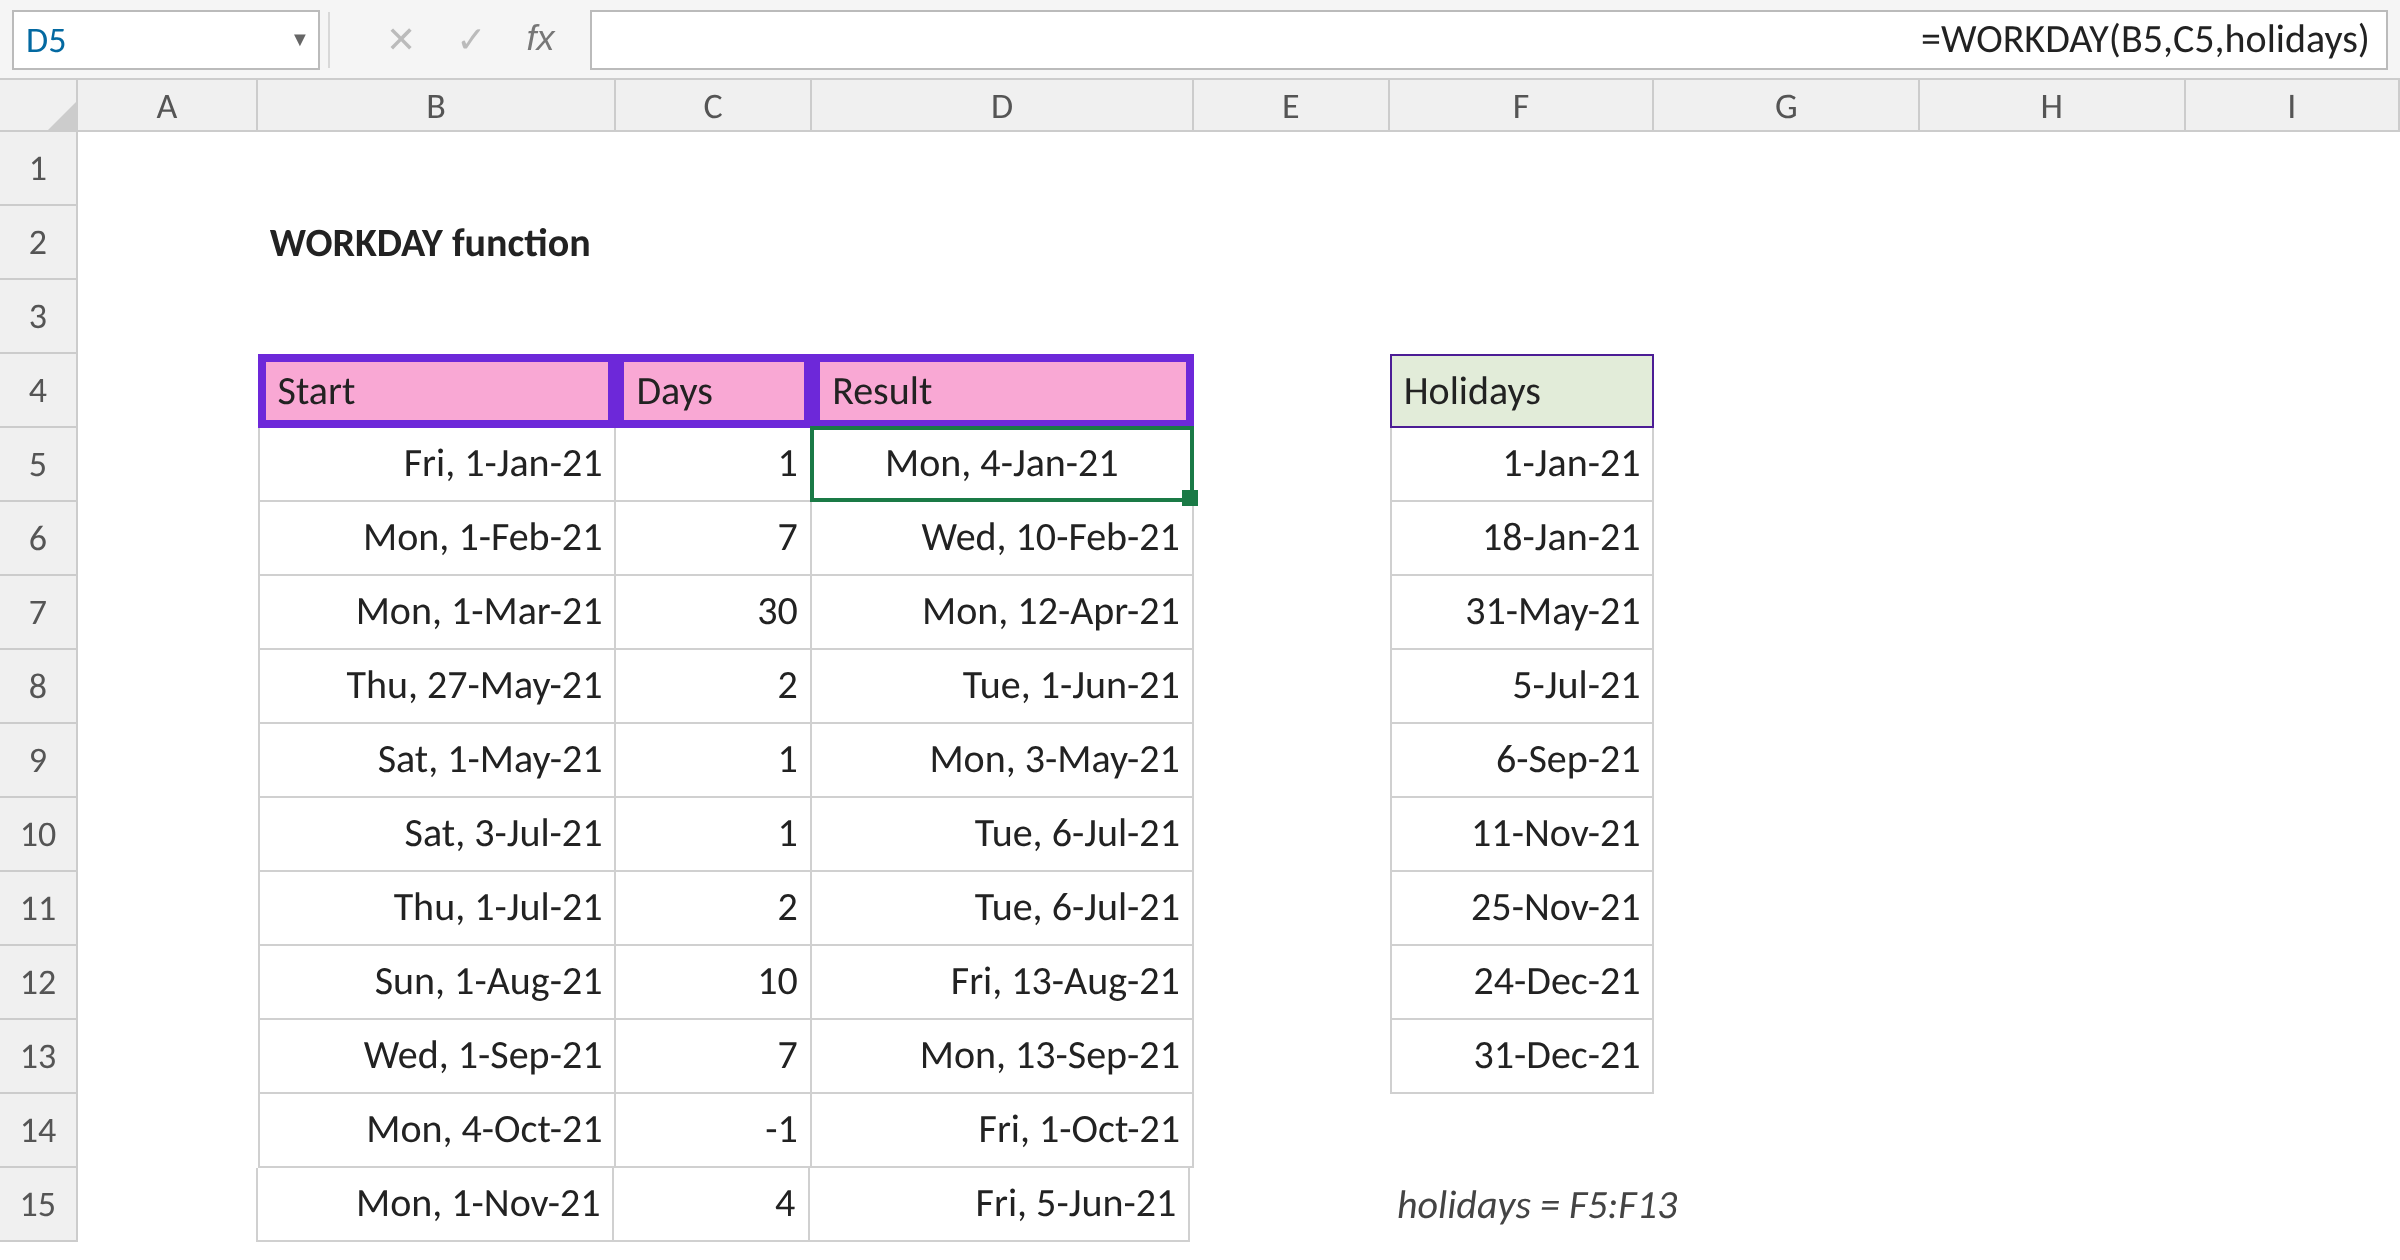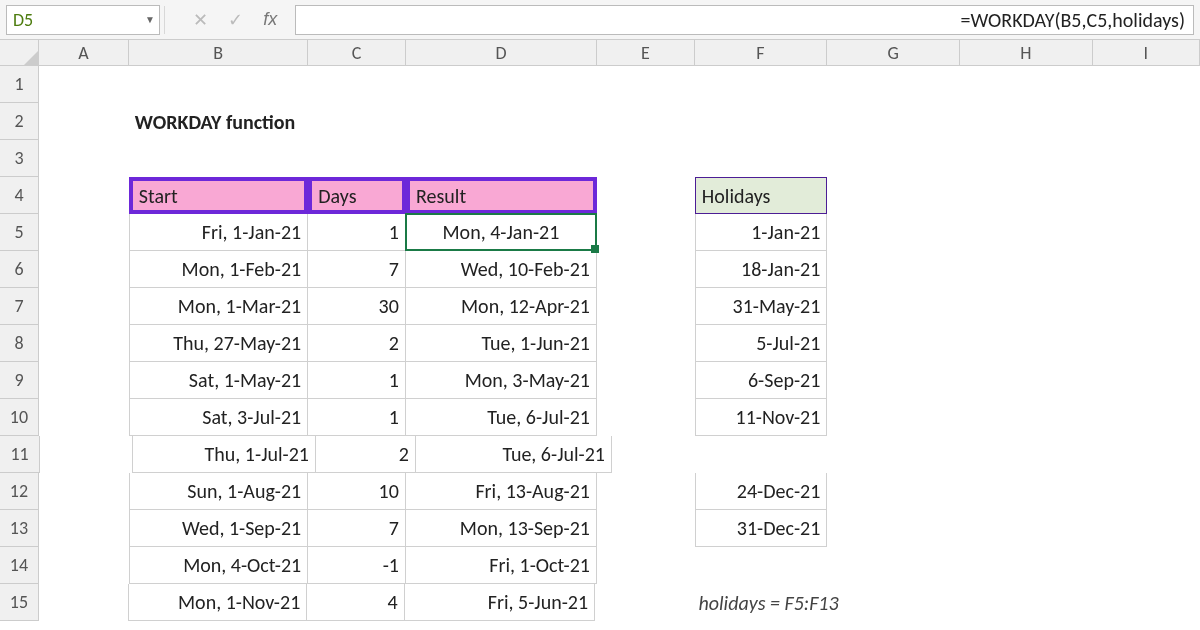--- a/index.html
+++ b/index.html
@@ -25,21 +25,21 @@
     width: 154px;
     height: 30px;
     background: #fff;
     border: 1px solid #bbb;
     margin: 0 4px 0 4px;
   }
   .namebox {
     flex: 1;
     padding: 0 6px;
     font-size: 18px;
-    color: #4d7c0f;
+    color: #0369a1;
   }
   .namebox-dd {
     width: 18px;
     height: 100%;
     display: flex;
     align-items: center;
     justify-content: center;
     color: #666;
     font-size: 10px;
   }
@@ -345,20 +345,21 @@
     <div class="cell w-I"></div>
   </div>
 
   <div class="row">
     <div class="rowh">11</div>
     <div class="cell w-A"></div>
     <div class="cell w-B data-cell data-left right">Thu, 1-Jul-21</div>
     <div class="cell w-C data-cell right">2</div>
     <div class="cell w-D data-cell right">Tue, 6-Jul-21</div>
     <div class="cell w-E"></div>
+    <div class="cell w-F data-cell data-left right">25-Nov-21</div>
     <div class="cell w-G"></div>
     <div class="cell w-H"></div>
     <div class="cell w-I"></div>
   </div>
 
   <div class="row">
     <div class="rowh">12</div>
     <div class="cell w-A"></div>
     <div class="cell w-B data-cell data-left right">Sun, 1-Aug-21</div>
     <div class="cell w-C data-cell right">10</div>

